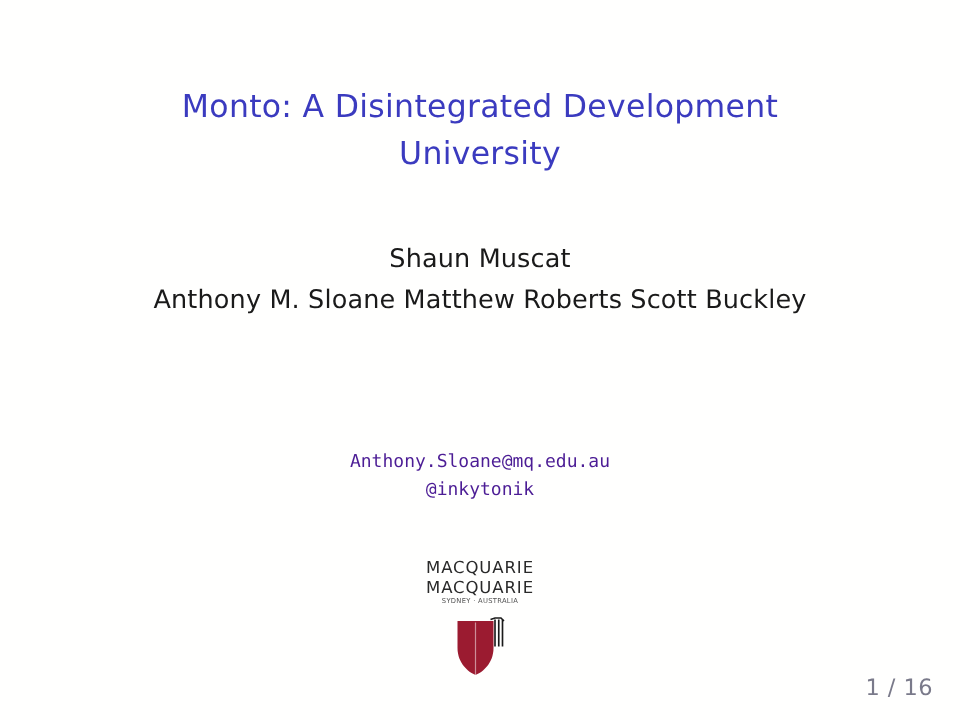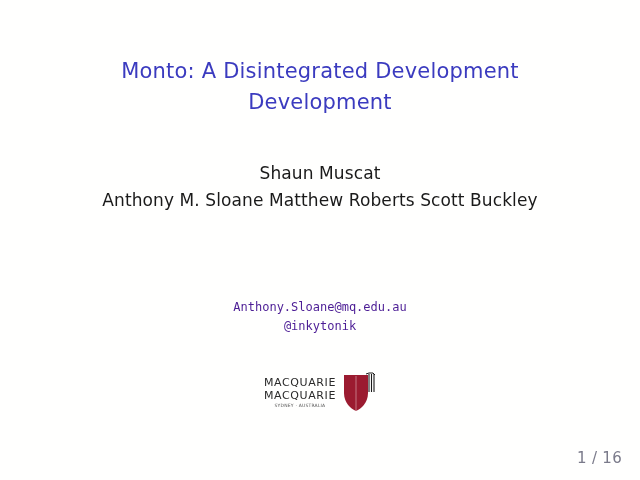--- a/index.html
+++ b/index.html
@@ -78,20 +78,21 @@
     left: 0;
     width: 640px;
     display: flex;
     justify-content: center;
     align-items: flex-start;
   }
   .logo-inner {
     display: flex;
     align-items: center;
     gap: 6px;
+    flex-direction: column;
   }
   .logo-words {
     text-align: center;
     color: #2a2a2a;
   }
   .logo-word-1 {
     font-size: 11px;
     letter-spacing: 0.6px;
     line-height: 13px;
   }
@@ -121,21 +122,21 @@
     margin-left: 31px;
   }
 </style>
 </head>
 <body>
 
 <div class="slide">
 
   <div class="title-block">
     <div class="title-line">Monto: A Disintegrated Development</div>
-    <div class="title-line">Development</div>
+    <div class="title-line">University</div>
   </div>
 
   <div class="authors-block">
     <div class="authors-line">Shaun Muscat</div>
     <div class="authors-line">Anthony M. Sloane  Matthew Roberts  Scott Buckley</div>
   </div>
 
 
   <div class="contact-block">
     <div class="contact-line">Anthony.Sloane@mq.edu.au</div>

